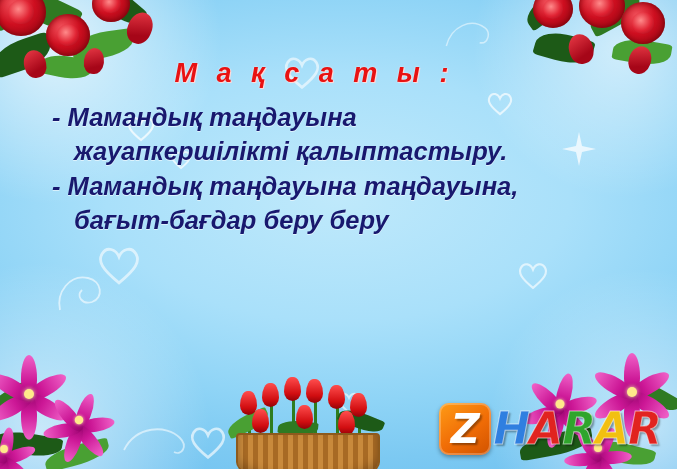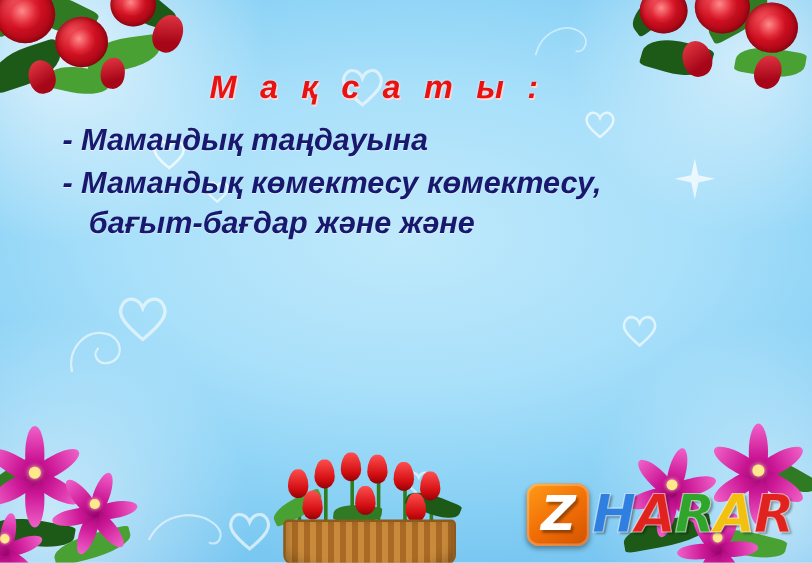--- a/index.html
+++ b/index.html
@@ -378,25 +378,26 @@
     <div class="basket" style="left:18px; top:64px; width:140px; height:48px;"></div>
   </div>
 
   <div class="content">
     <div class="title">М а қ с а т ы :</div>
 
     <div class="bullets">
       <div class="bullet">
         <span>-</span>
         <span>Мамандық таңдауына</span>
+        <span class="ln2">жауапкершілікті қалыптастыру.</span>
       </div>
       <div class="bullet">
         <span>-</span>
-        <span>Мамандық көмектесу көмектесу,</span>
-        <span class="ln2">бағыт-бағдар және және</span>
+        <span>Мамандық таңдауына таңдауына,</span>
+        <span class="ln2">бағыт-бағдар беру беру</span>
       </div>
     </div>
   </div>
 
   <div class="logo">
     <div class="z-badge">Z</div>
     <span class="ltr l-h">H</span>
     <span class="ltr l-a1">A</span>
     <span class="ltr l-r1">R</span>
     <span class="ltr l-a2">A</span>

